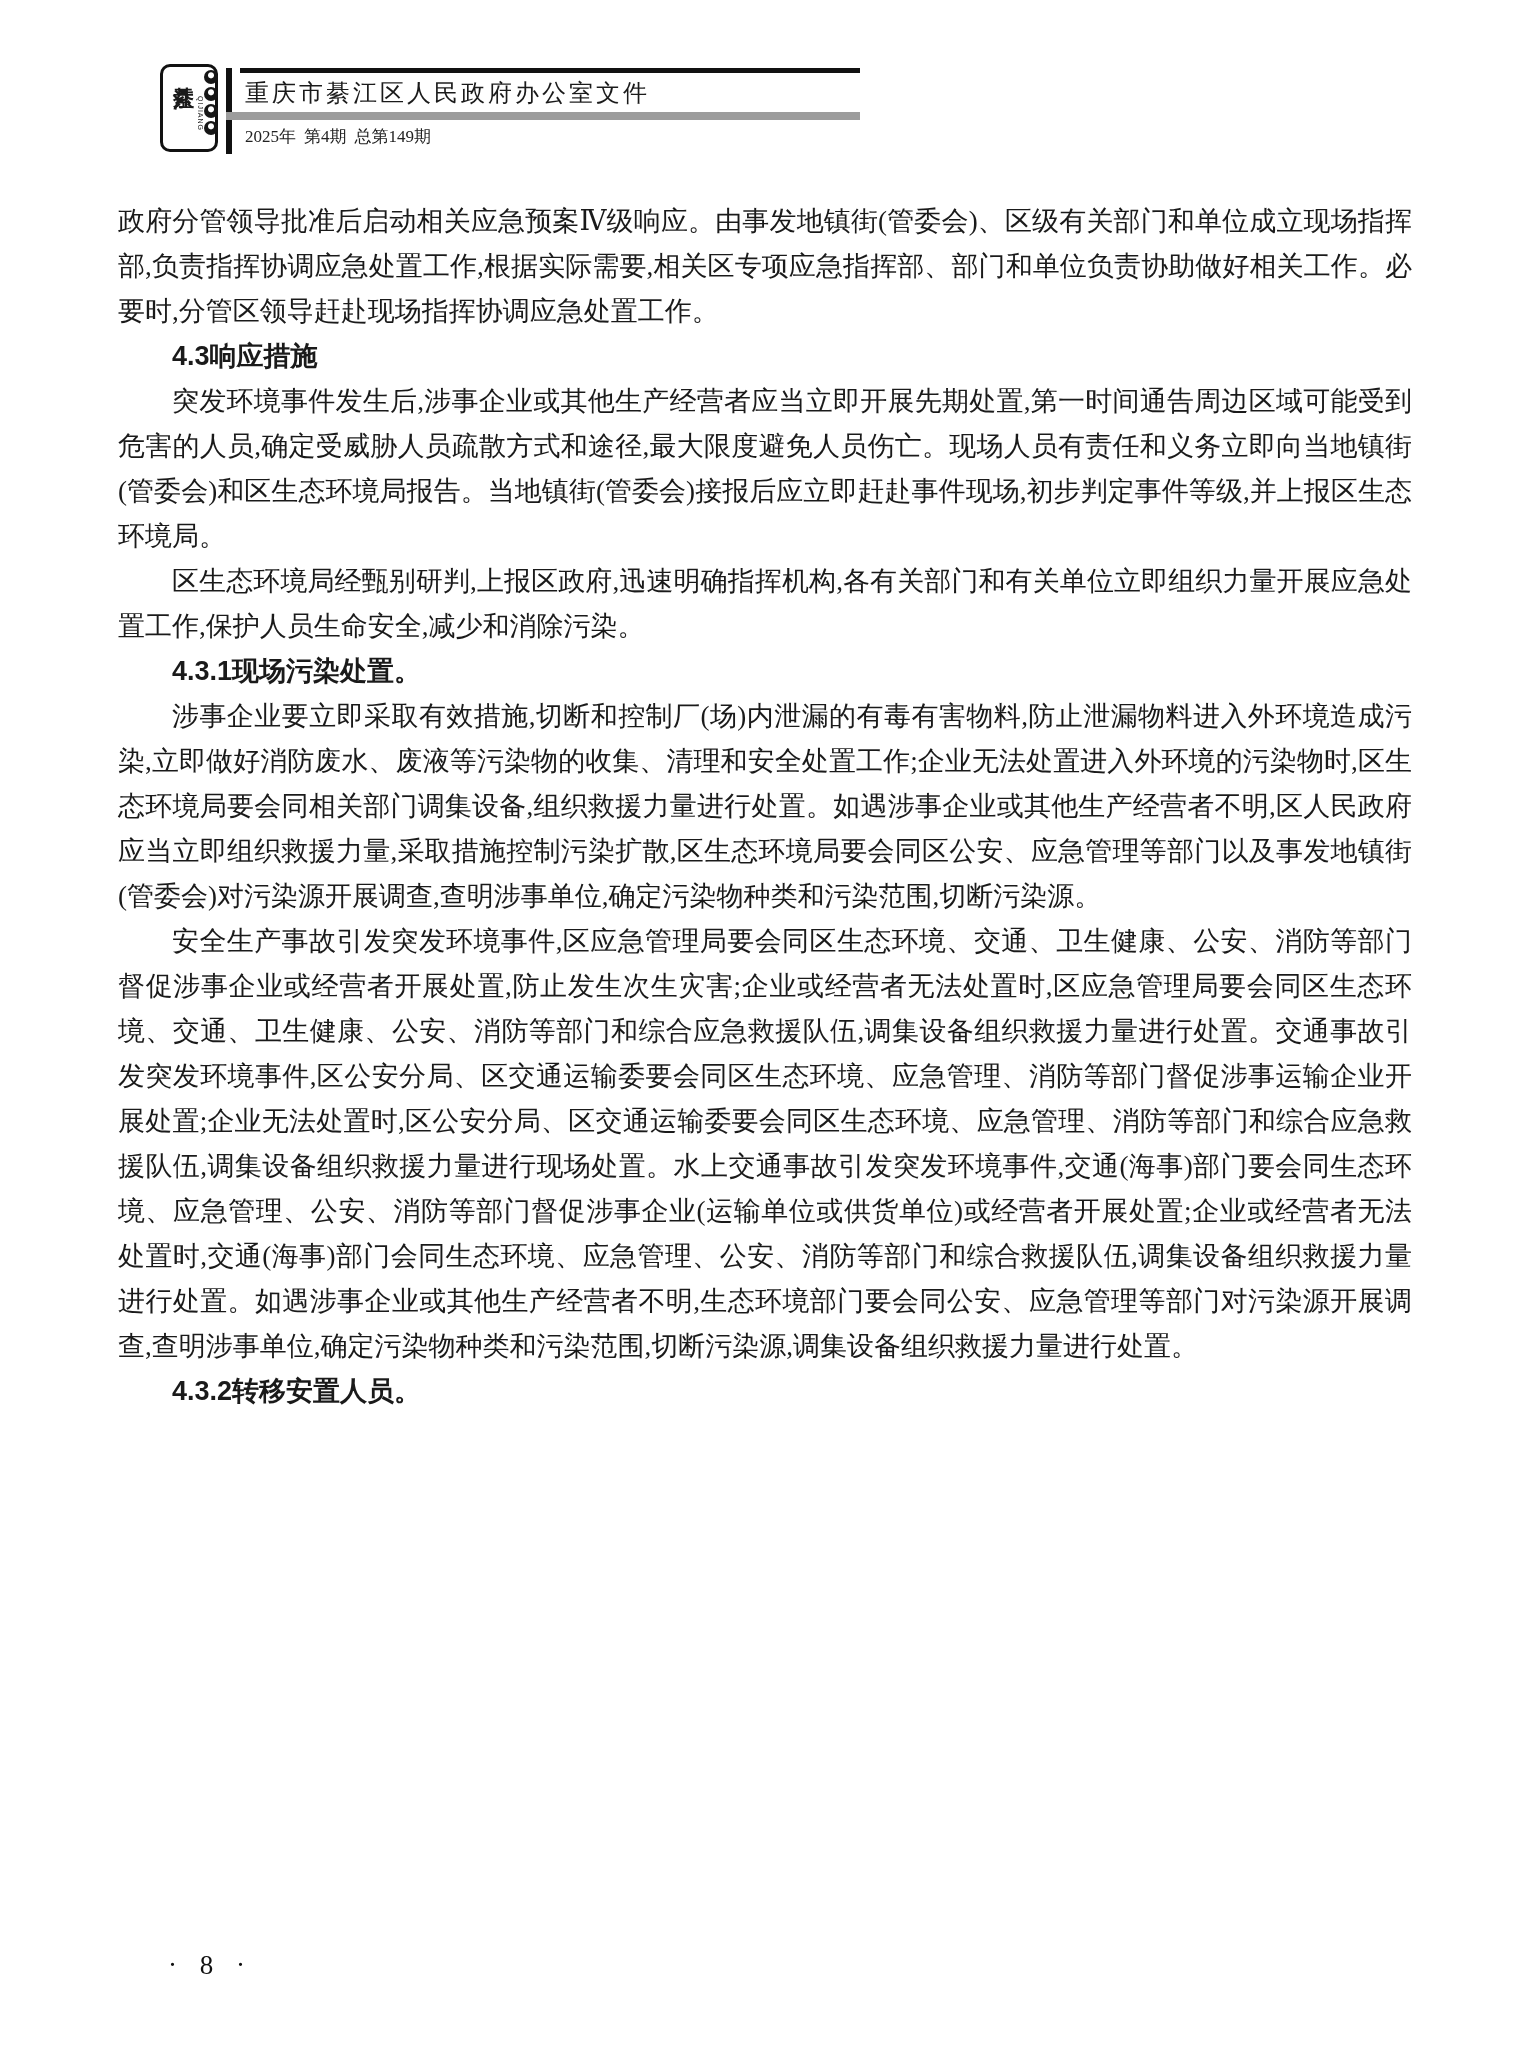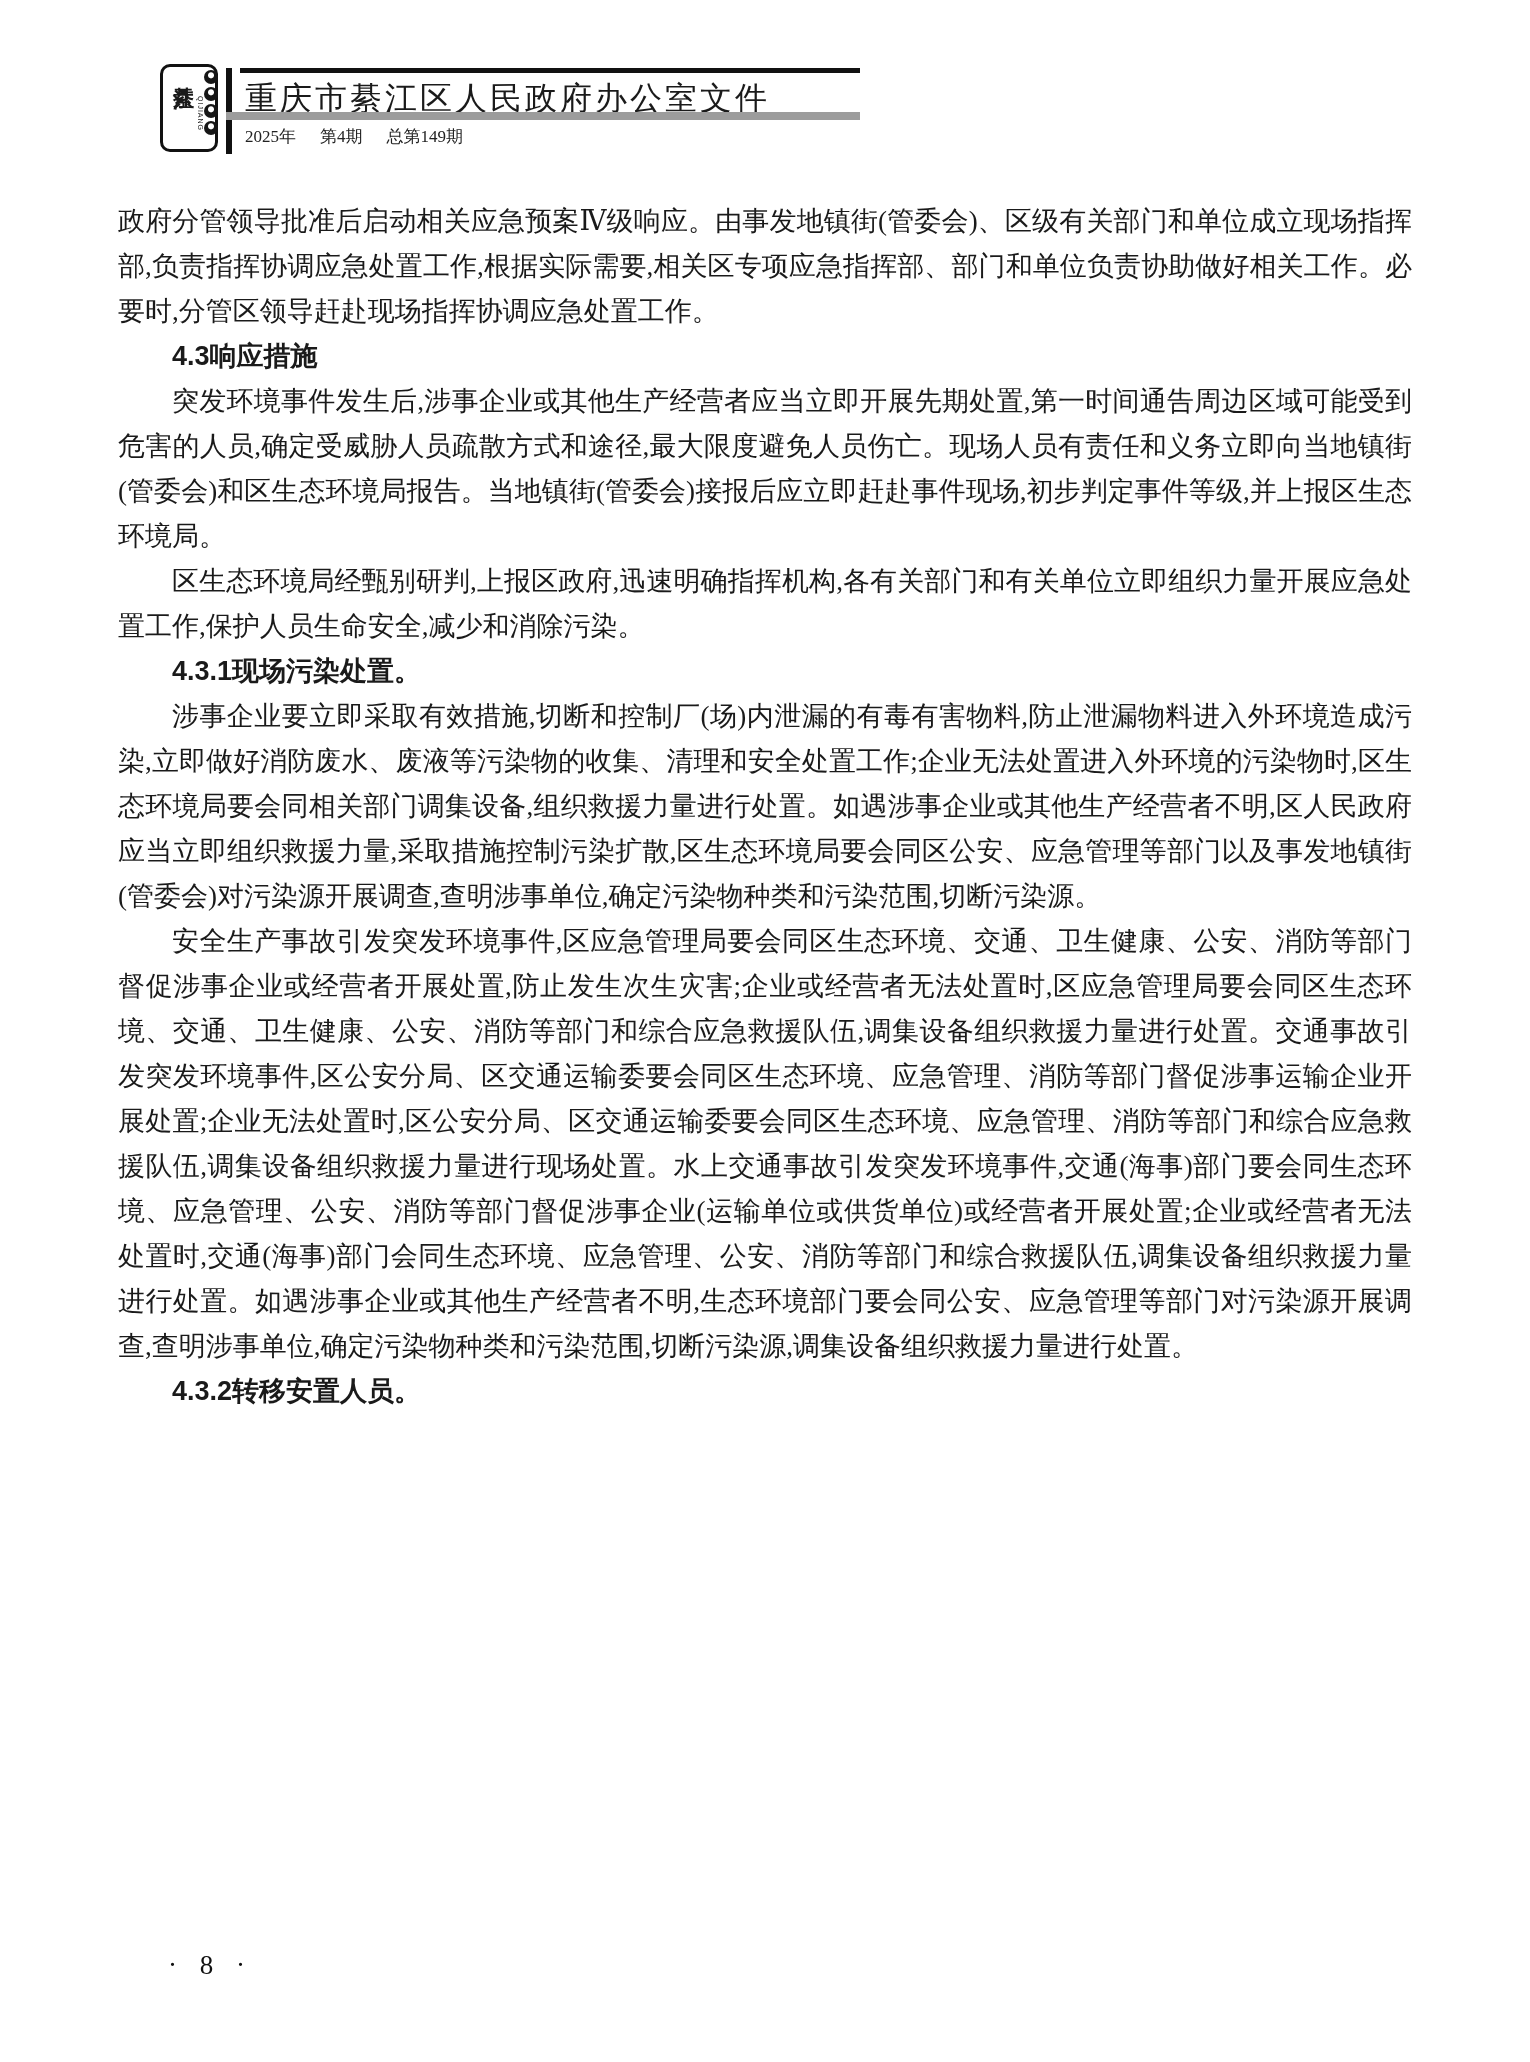--- a/index.html
+++ b/index.html
@@ -39,27 +39,27 @@
   .logo-seals { display:flex; flex-direction:column; gap:3px; margin-left:auto; justify-content:flex-start; }
   .seal {
     width:14px; height:14px; border-radius:50%;
     background:radial-gradient(circle at 50% 38%, #ffffff 0 2.5px, #161616 3.5px);
     flex:0 0 auto;
   }
   .title-vbar { position:absolute; left:226px; top:68px; width:6px; height:86px; background:#111; }
   .rule-top   { position:absolute; left:240px; top:68px; width:620px; height:5px; background:#111; }
   .doc-title  {
     position:absolute; left:245px; top:77px;
-    font-size:32px; letter-spacing:3px; font-weight:500;
+    font-size:24px; letter-spacing:3px; font-weight:500;
     white-space:nowrap;
   }
   .rule-accent { position:absolute; left:226px; top:112px; width:634px; height:8px; background:#9c9c9c; }
   .issue-line  {
     position:absolute; left:245px; top:125px;
-    font-size:17px; display:flex; gap:24px;
+    font-size:17px; display:flex; gap:8px;
     font-family:"Liberation Serif",serif; color:#222;
     white-space:nowrap;
   }
 
   
   .doc-body {
     position:absolute; left:118px; top:171px; width:1294px;
     font-size:27px; line-height:45px;
     text-align:justify;
     margin-top:28px;

